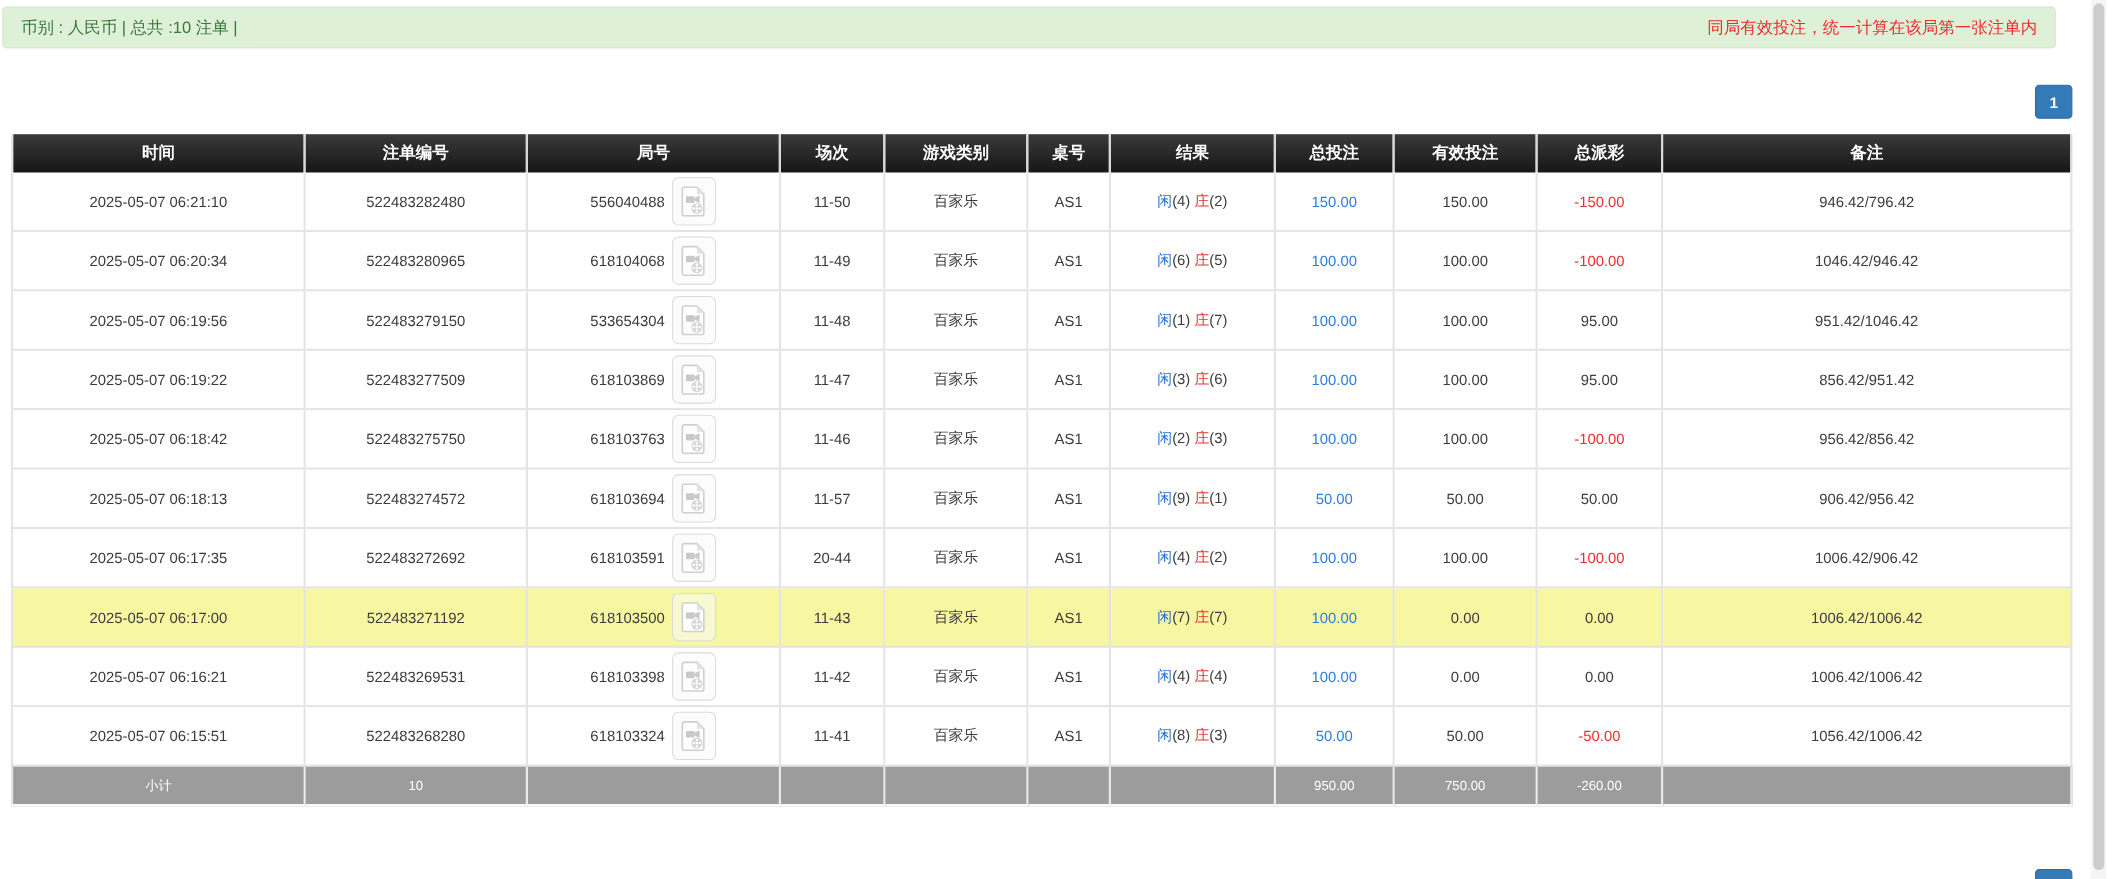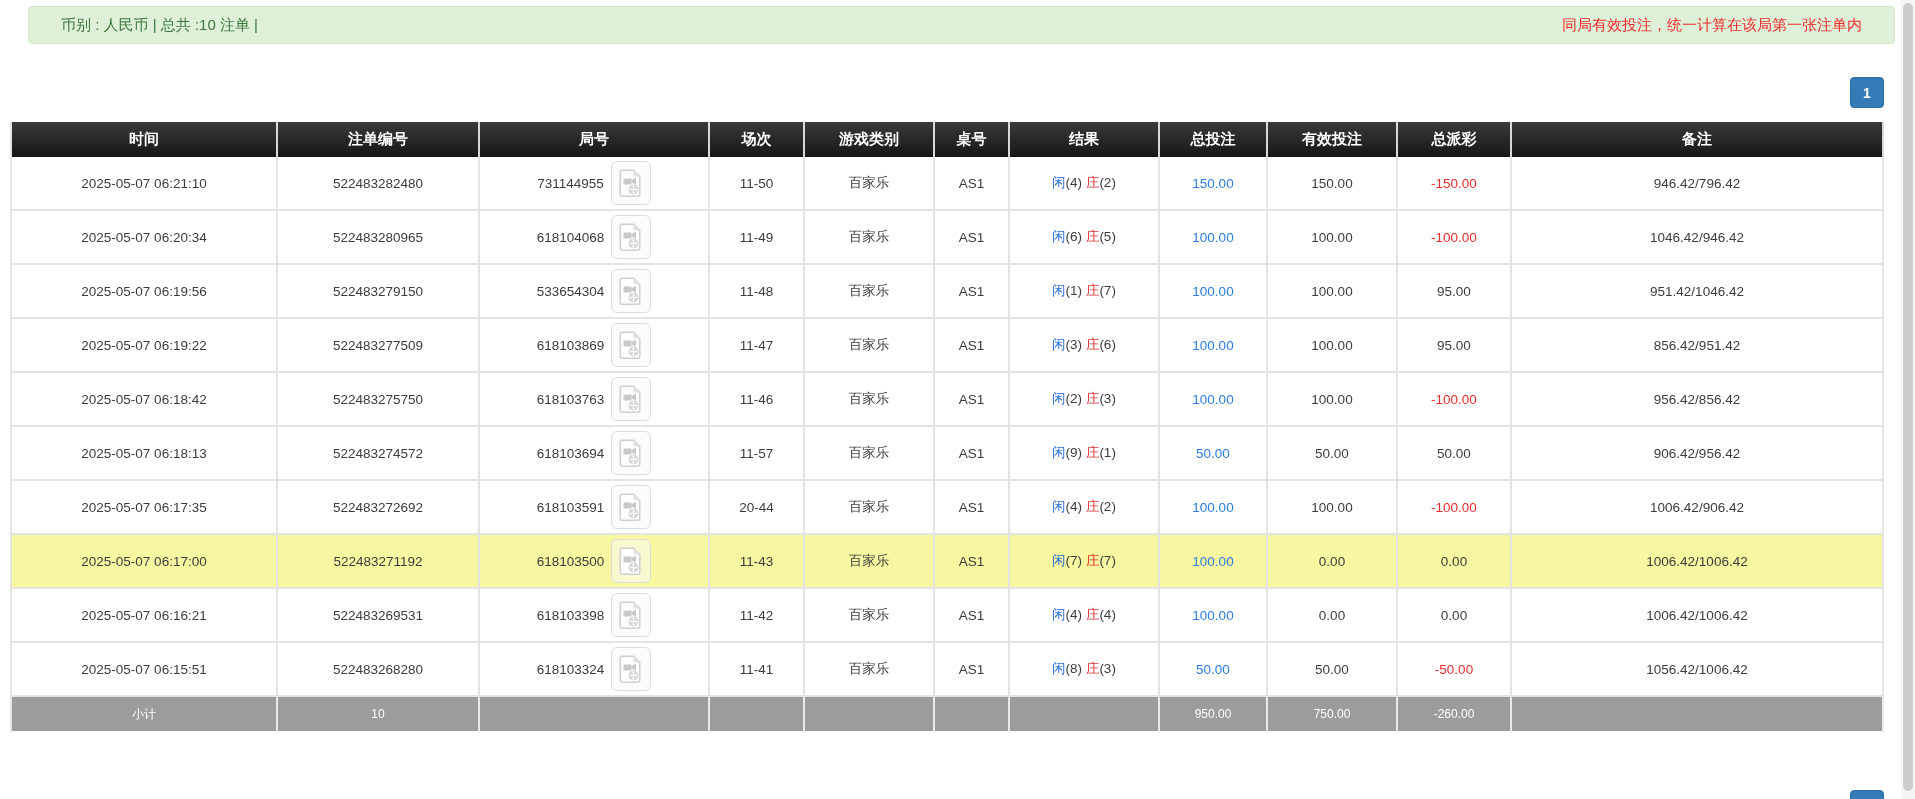--- a/index.html
+++ b/index.html
@@ -7,23 +7,23 @@
     --notice-red:#ee2c2c; --accent-blue:#337ab7; --link-blue:#2a7de1;
     --player-blue:#276fd6; --banker-red:#e53333; --neg-red:#ee2c2c;
     --header-bg:#1c1c1c; --summary-bg:#9c9c9c; --highlight:#f7f7a1;
     --cell-text:#3c3c3c; --grid:#e4e4e4;
   }
   *{box-sizing:border-box;margin:0;padding:0;}
   html,body{width:1915px;height:799px;overflow:hidden;background:#fff;
     font-family:"Liberation Sans","DejaVu Sans",sans-serif;color:var(--cell-text);}
   .page{position:relative;width:1915px;height:799px;}
 
-  .banner{position:absolute;left:28px;top:6px;width:1867px;height:38px;
+  .banner{position:absolute;left:2px;top:6px;width:1867px;height:38px;
     background:var(--banner-bg);border:1px solid var(--banner-border);border-radius:4px;
-    display:flex;align-items:center;justify-content:space-between;padding:0 32px;font-size:15px;}
+    display:flex;align-items:center;justify-content:space-between;padding:0 16px;font-size:15px;}
   .banner .left{color:var(--banner-text);}
   .banner .right{color:var(--notice-red);}
 
   .pagebtn{position:absolute;width:34px;height:31px;background:var(--accent-blue);
     border:1px solid #2e6da4;border-radius:4px;color:#fff;font-size:14px;font-weight:bold;
     display:flex;align-items:center;justify-content:center;cursor:pointer;}
   .pagebtn.top{right:31px;top:77px;}
   .pagebtn.bottom{right:31px;top:790px;height:30px;}
 
   .tablewrap{position:absolute;left:10px;top:122px;width:1688px;}
@@ -92,21 +92,21 @@
             <th>总派彩</th>
             <th>备注</th>
           </tr>
         </thead>
       <tbody>
           <tr>
             <td>2025-05-07 06:21:10</td>
             <td>522483282480</td>
             <td>
               <span class="roundcell">
-                <span>731144955</span>
+                <span>556040488</span>
                 <span class="vidbtn">
                   <svg width="24" height="28" viewBox="0 0 24 28">
                     <path d="M3 1.2 h11.5 l6.3 6.3 v18 a1.7 1.7 0 0 1 -1.7 1.7 H3 a1.7 1.7 0 0 1 -1.7 -1.7 V2.9 A1.7 1.7 0 0 1 3 1.2 z" fill="#ffffff" stroke="#cfcfcf" stroke-width="1.5"></path>
                     <path d="M14.5 1.2 l6.3 6.3 h-6.3 z" fill="#e2e2e2"></path>
                     <rect x="4.5" y="9.5" width="8" height="6" rx="1" fill="#c9c9c9"></rect>
                     <path d="M12.5 11 l4.5 -2.2 v7 l-4.5 -2.2 z" fill="#c9c9c9"></path>
                     <circle cx="14.5" cy="20.5" r="5" fill="#d6d6d6"></circle>
                     <circle cx="14.5" cy="20.5" r="1.2" fill="#fff"></circle>
                     <circle cx="14.5" cy="17.6" r="1.1" fill="#fff"></circle>
                     <circle cx="11.7" cy="20.5" r="1.1" fill="#fff"></circle>

